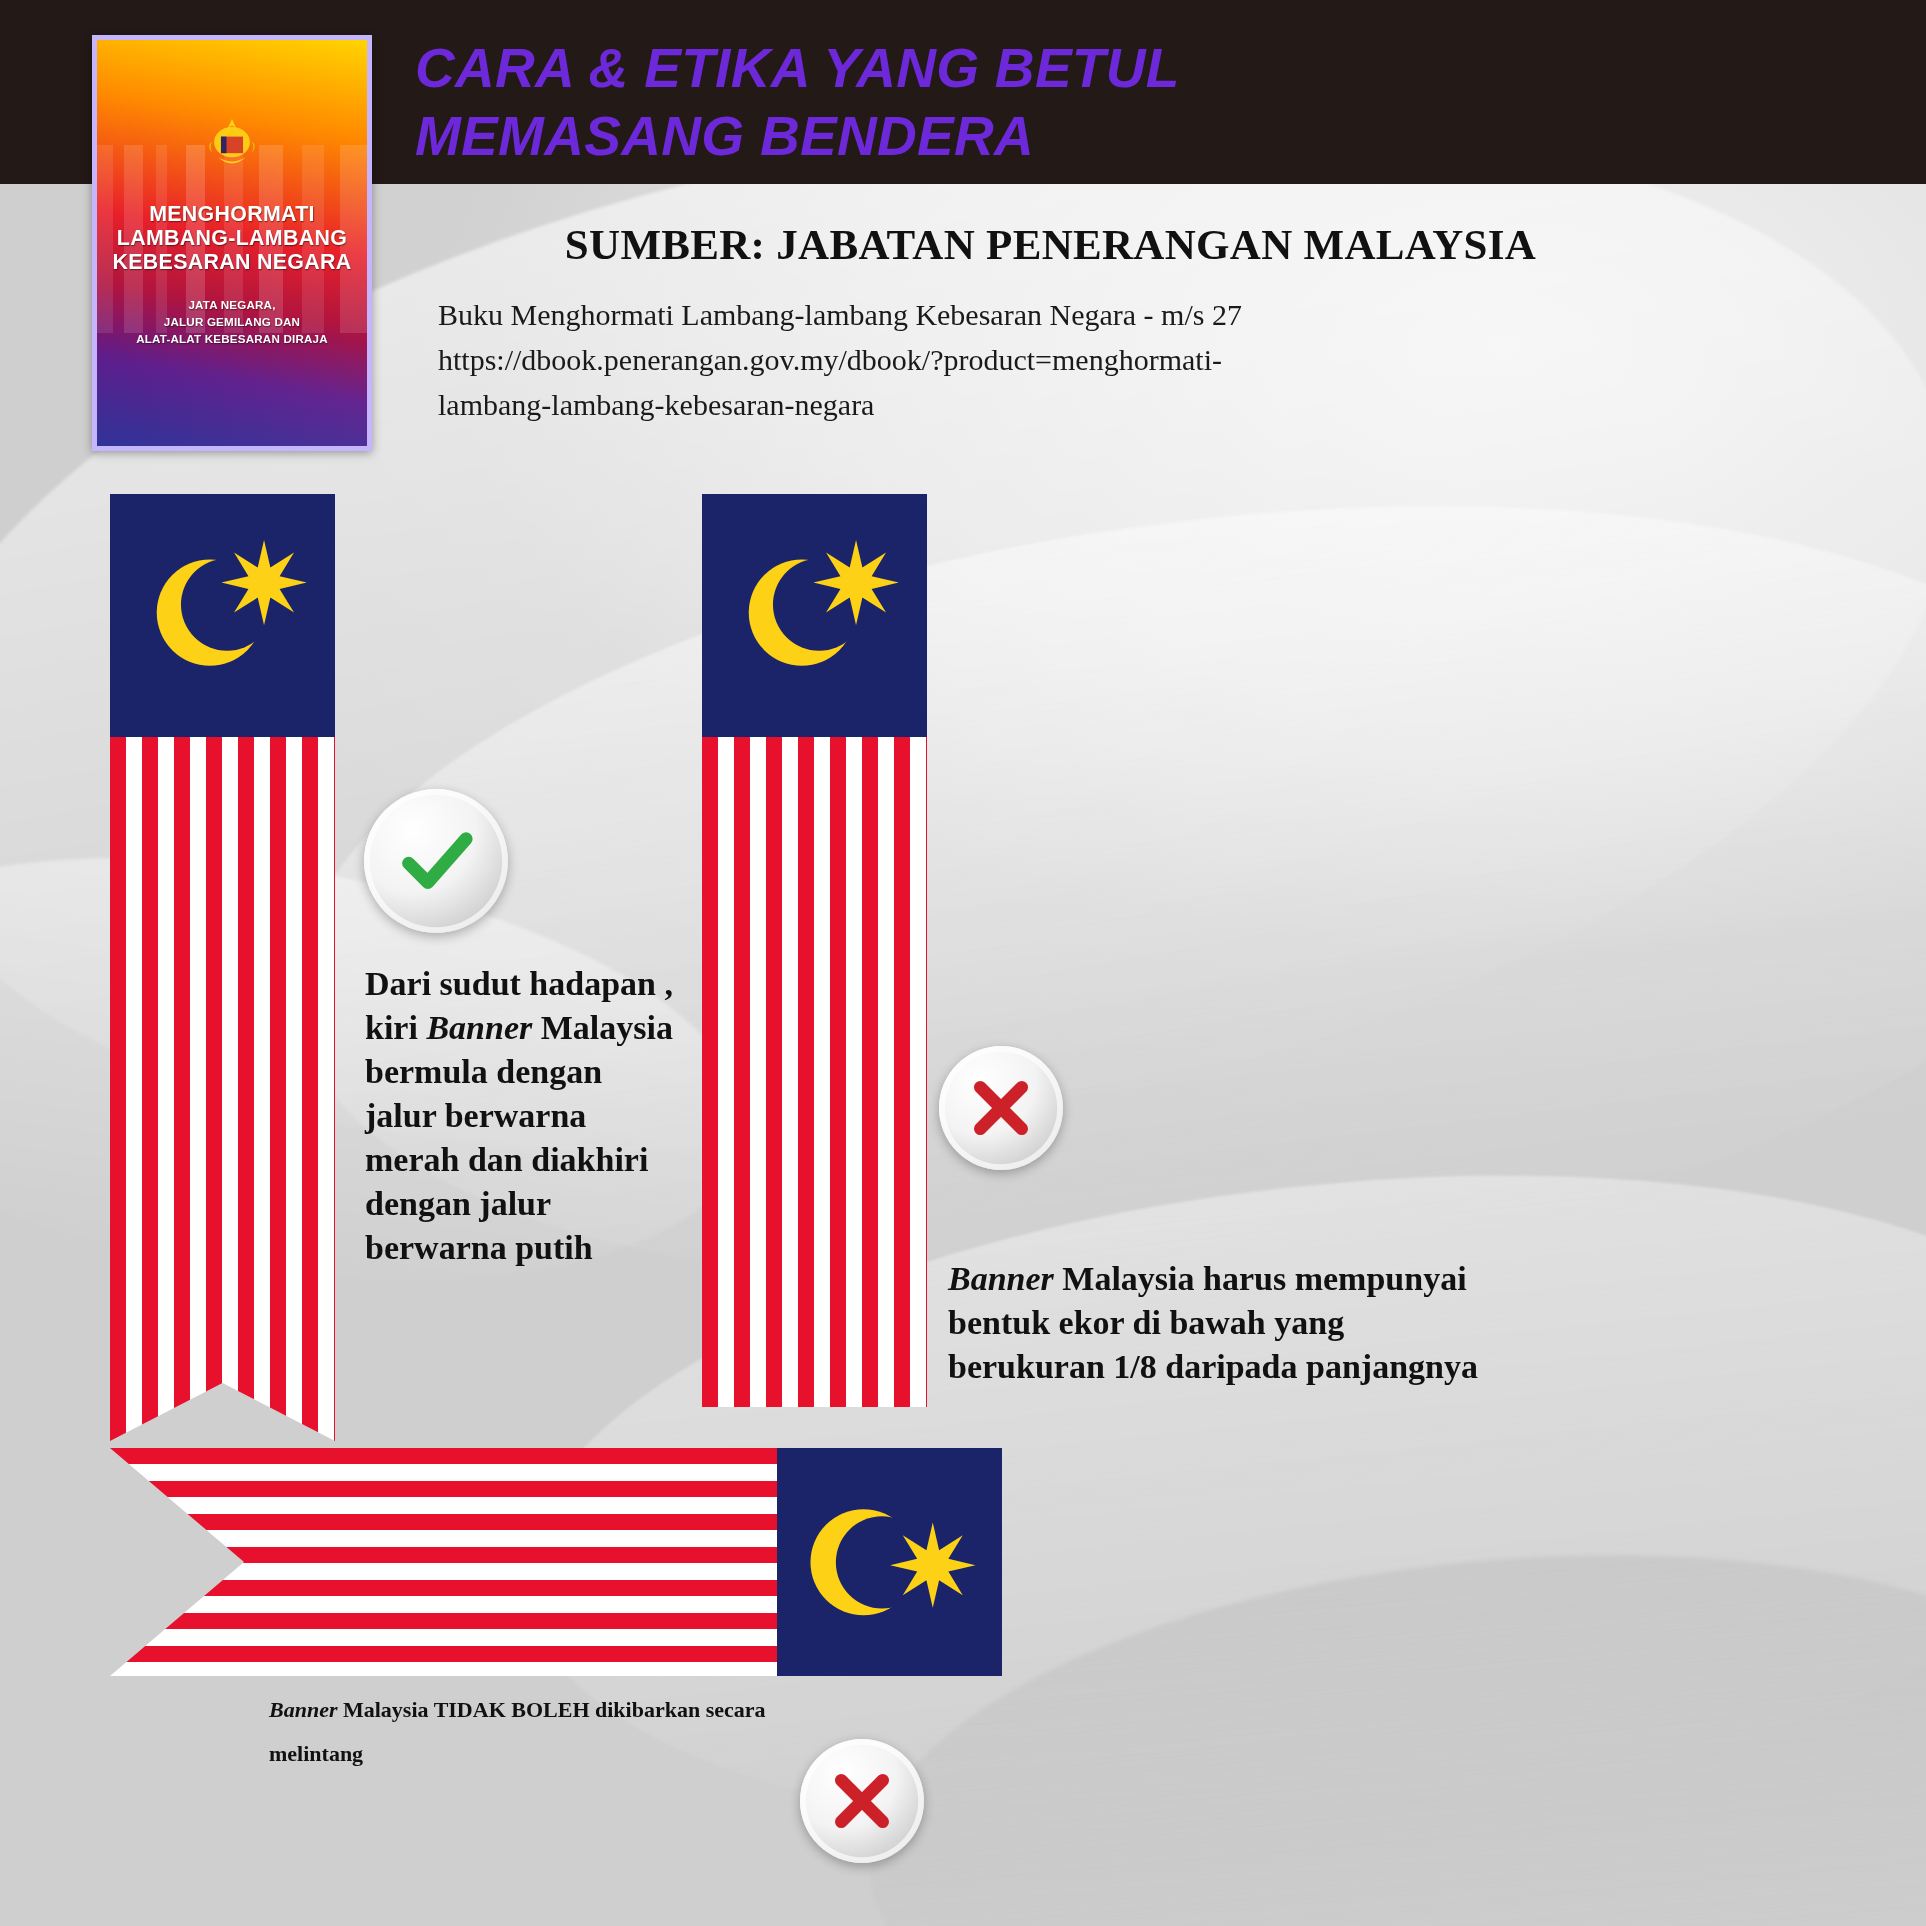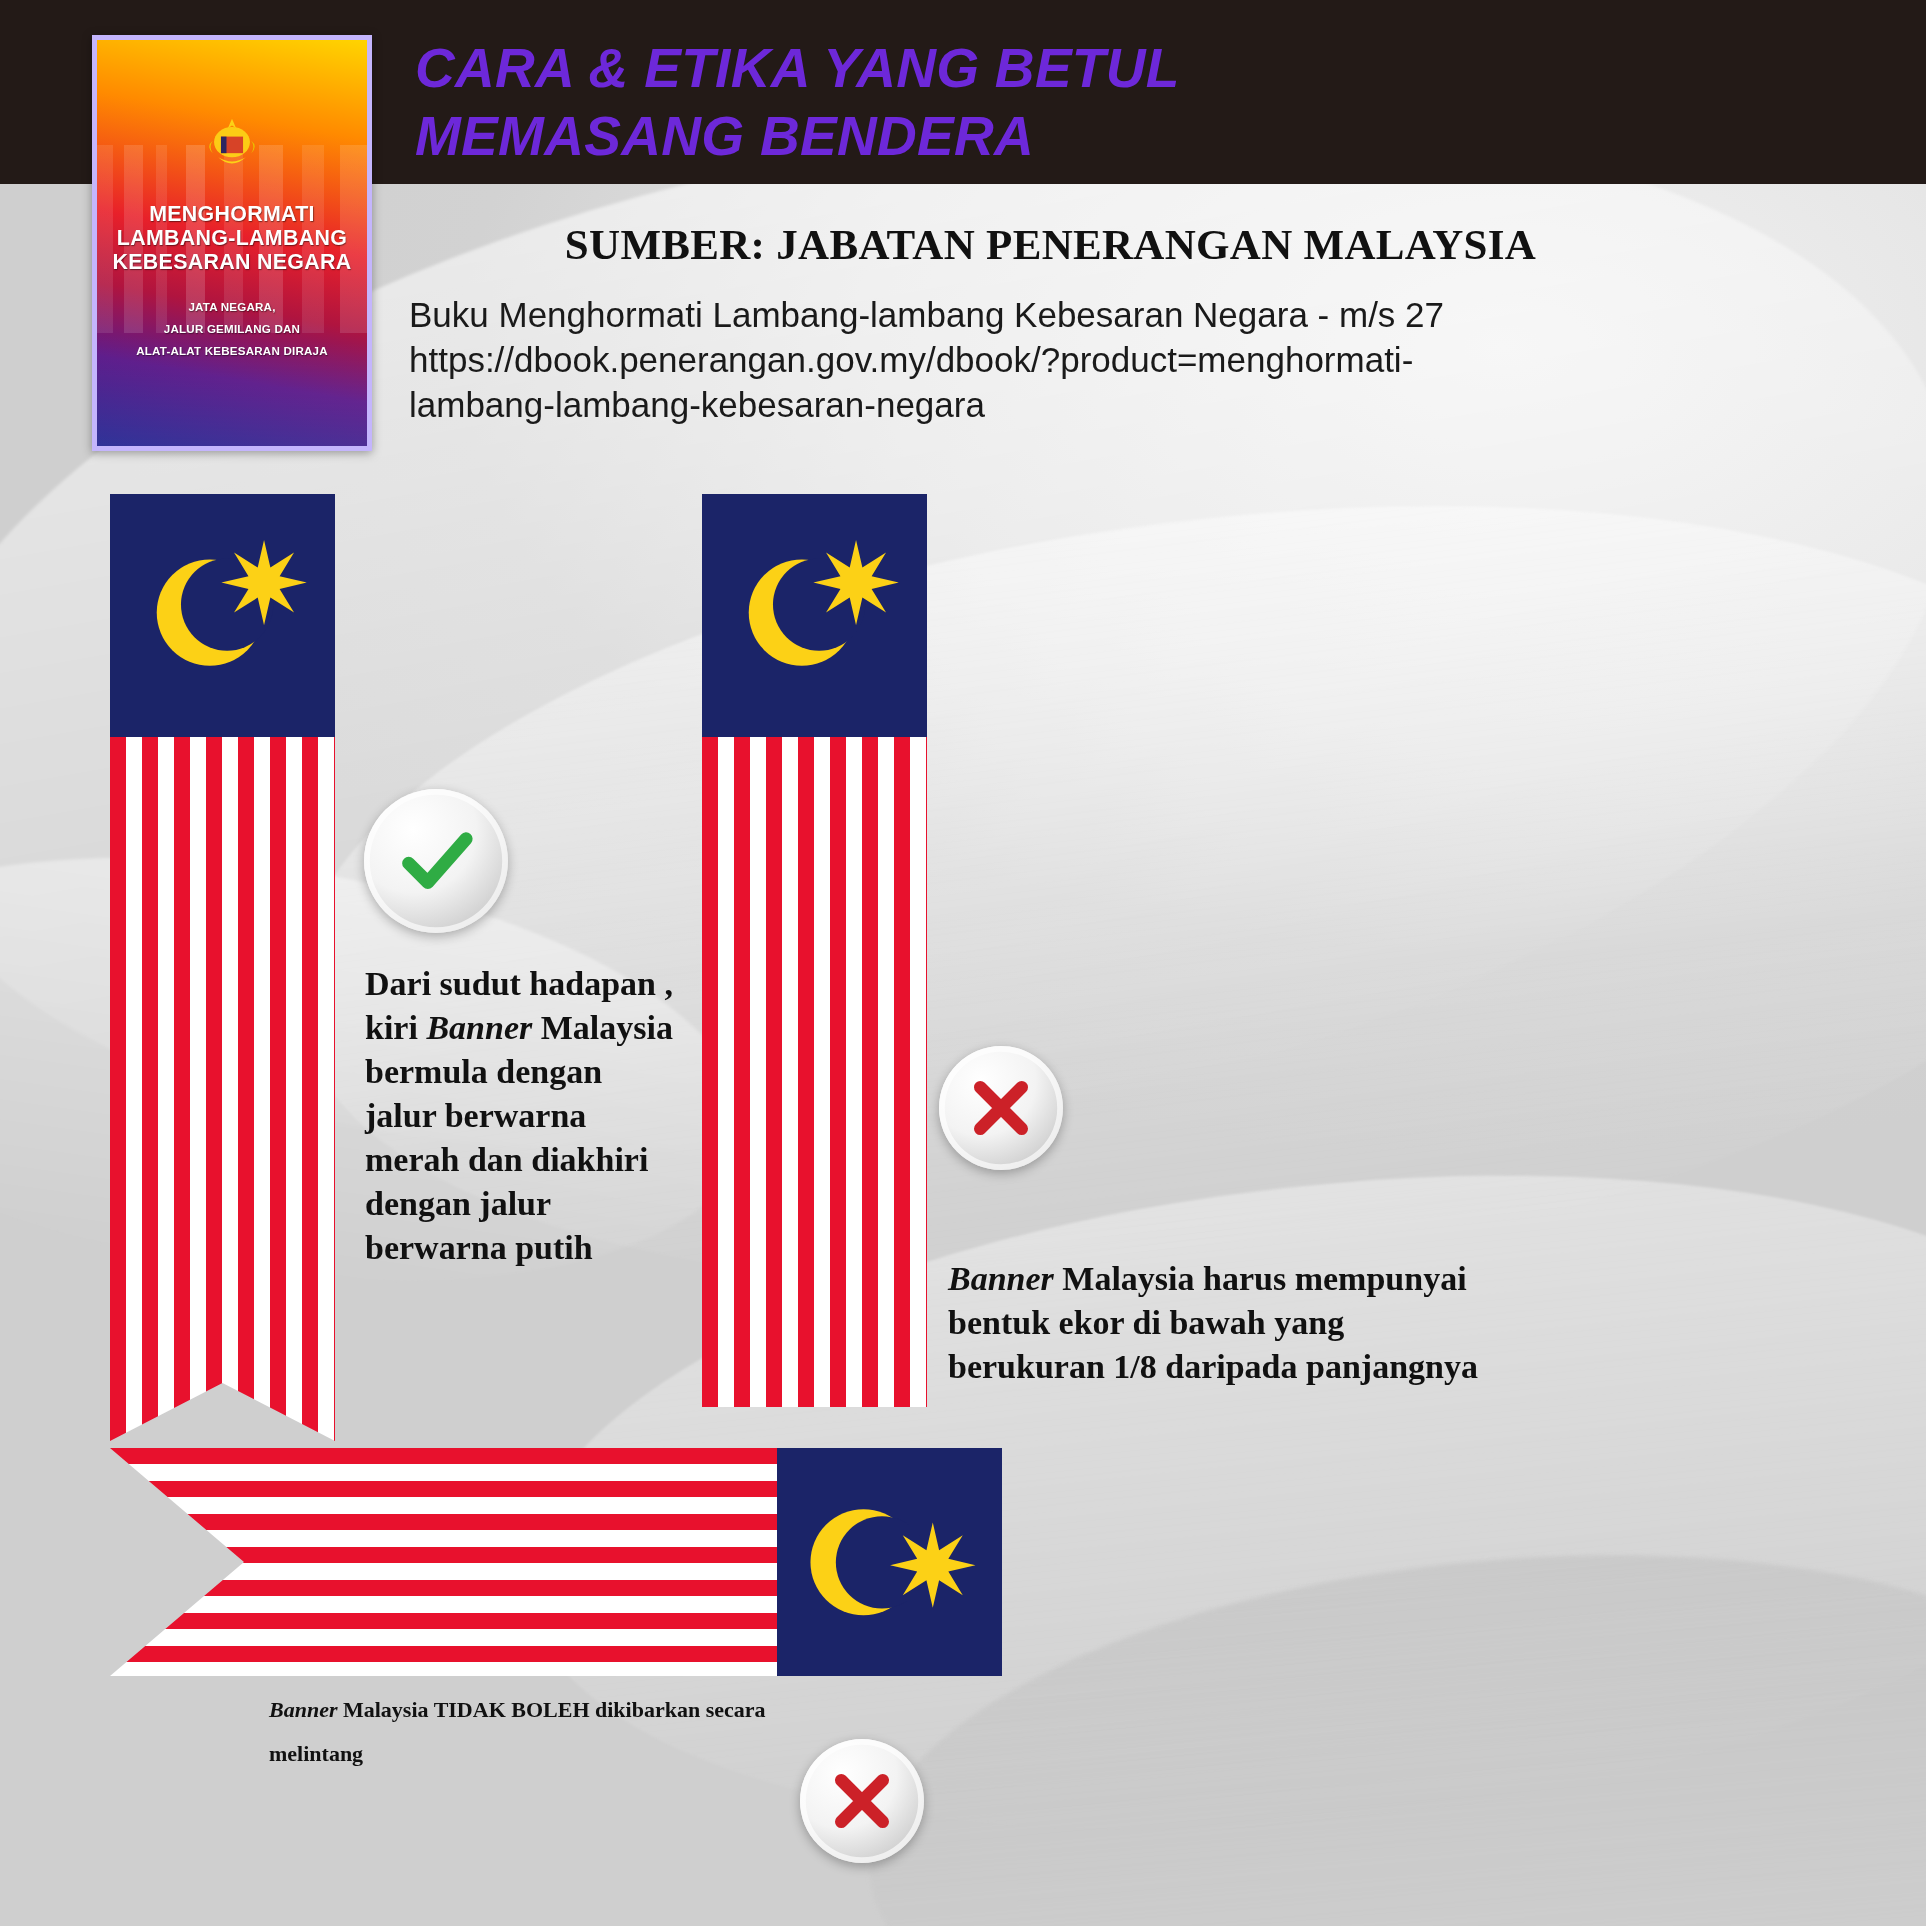--- a/index.html
+++ b/index.html
@@ -113,41 +113,41 @@
     letter-spacing:0.3px;
     text-shadow:0.6px 0.6px 1.2px rgba(0,0,0,.5);
     white-space:pre-line;
   }
   .cover-sub{
     position:absolute;left:6%;top:63%;width:88%;
     color:#fff;
     font-family:"Liberation Sans", sans-serif;
     font-weight:bold;
     font-size:11.6px;
-    line-height:22px;
+    line-height:17px;
     text-align:center;
     letter-spacing:0.2px;
     text-shadow:0.6px 0.6px 1.2px rgba(0,0,0,.5);
     white-space:pre-line;
   }
 
   
   #source-title{
     position:absolute;left:415px;top:220px;width:1271px;
     font-family:"Liberation Serif", serif;
     font-weight:bold;
     font-size:43px;
     color:#111;
     letter-spacing:0.3px;
     text-align:center;
   }
   #source-detail{
-    position:absolute;left:409px;top:292px;width:1329px;
-    font-family:Liberation Sans, sans-serif;
-    font-size:35px;
+    position:absolute;left:438px;top:292px;width:1329px;
+    font-family:Liberation Serif, serif;
+    font-size:30px;
     line-height:45px;
     color:#1a1a1a;
     white-space:pre-line;
   }
 
   
   #banner-left{
     position:absolute;left:110px;top:494px;width:225px;height:948px;
   }
   #banner-left .canton{left:0;top:0;width:225px;height:243px;position:absolute;background:#1b2468;}

